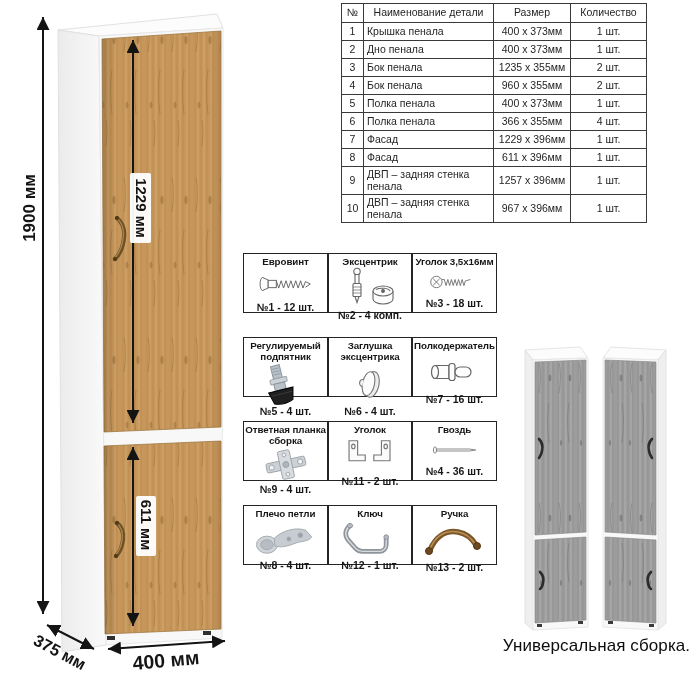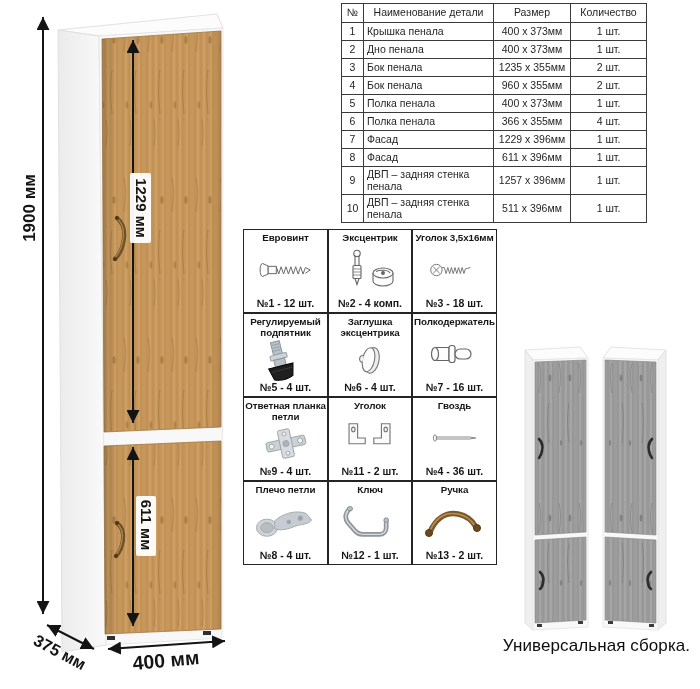--- a/index.html
+++ b/index.html
@@ -16,21 +16,21 @@
   table.parts td{height:17px;}
   table.parts tr.tall td{height:27px;}
   td.c, th.c{text-align:center;}
   td.l{text-align:left;}
 
   
   .hw-grid{position:absolute;left:243px;top:229px;display:grid;
            grid-template-columns:85px 84px 85px;grid-auto-rows:84px;}
   .hw-cell{border:1px solid #242424;background:#fff;box-sizing:border-box;
            display:flex;flex-direction:column;align-items:center;
-           justify-content:space-between;padding:2px 1px 3px 1px;}
+           justify-content:space-between;padding:2px 1px 3px 1px;margin-top:24px;}
   .hw-title{font-weight:bold;font-size:9.8px;letter-spacing:-0.1px;text-align:center;
             line-height:1.15;color:#161616;}
   .hw-icon{flex:1;display:flex;align-items:center;justify-content:center;}
   .hw-qty{font-weight:bold;font-size:10.5px;color:#161616;}
 
   
   .cab{position:absolute;left:0;top:0;}
   .uni{position:absolute;left:495px;top:343px;}
   .uni-caption{position:absolute;left:493px;top:636px;width:207px;text-align:center;
                font-weight:normal;font-size:17px;color:#0d0d0d;letter-spacing:0.1px;}
@@ -185,21 +185,21 @@
         </tr>
       <tr class="tall">
           <td class="c">9</td>
           <td class="l">ДВП – задняя стенка пенала</td>
           <td class="c">1257 x 396мм</td>
           <td class="c">1 шт.</td>
         </tr>
       <tr class="tall">
           <td class="c">10</td>
           <td class="l">ДВП – задняя стенка пенала</td>
-          <td class="c">511 x 396мм</td>
+          <td class="c">967 x 396мм</td>
           <td class="c">1 шт.</td>
         </tr>
     </tbody>
   </table>
 
   <div class="hw-grid">
 
     <div class="hw-cell">
       <div class="hw-title">Евровинт</div>
       <div class="hw-icon">
@@ -289,21 +289,21 @@
           <ellipse cx="17" cy="21" rx="3.5" ry="6.5"></ellipse>
           <rect x="31" y="12.5" width="6" height="17" rx="2.5"></rect>
           <rect x="37" y="16" width="16" height="10" rx="5"></rect>
         </g>
           </svg>
         </div>
       <div class="hw-qty">№7 - 16 шт.</div>
     </div>
 
     <div class="hw-cell">
-      <div class="hw-title">Ответная планка петли</div>
+      <div class="hw-title">Ответная планка сборка</div>
       <div class="hw-icon">
           <svg width="74" height="36" viewBox="0 0 74 42">
         <g stroke="#9aa0a6" fill="#ccd1d6" transform="rotate(-12 37 21)">
           <rect x="14" y="15" width="46" height="11" rx="2"></rect>
           <rect x="30" y="4" width="14" height="33" rx="2" fill="#d8dce0"></rect>
           <circle cx="20" cy="20.5" r="3" fill="#f2f3f4"></circle>
           <circle cx="54" cy="20.5" r="3" fill="#f2f3f4"></circle>
           <circle cx="37" cy="20.5" r="3.5" fill="#aeb4ba"></circle>
           <circle cx="37" cy="9" r="2.2" fill="#f2f3f4"></circle>
           <circle cx="37" cy="32" r="2.2" fill="#f2f3f4"></circle>

